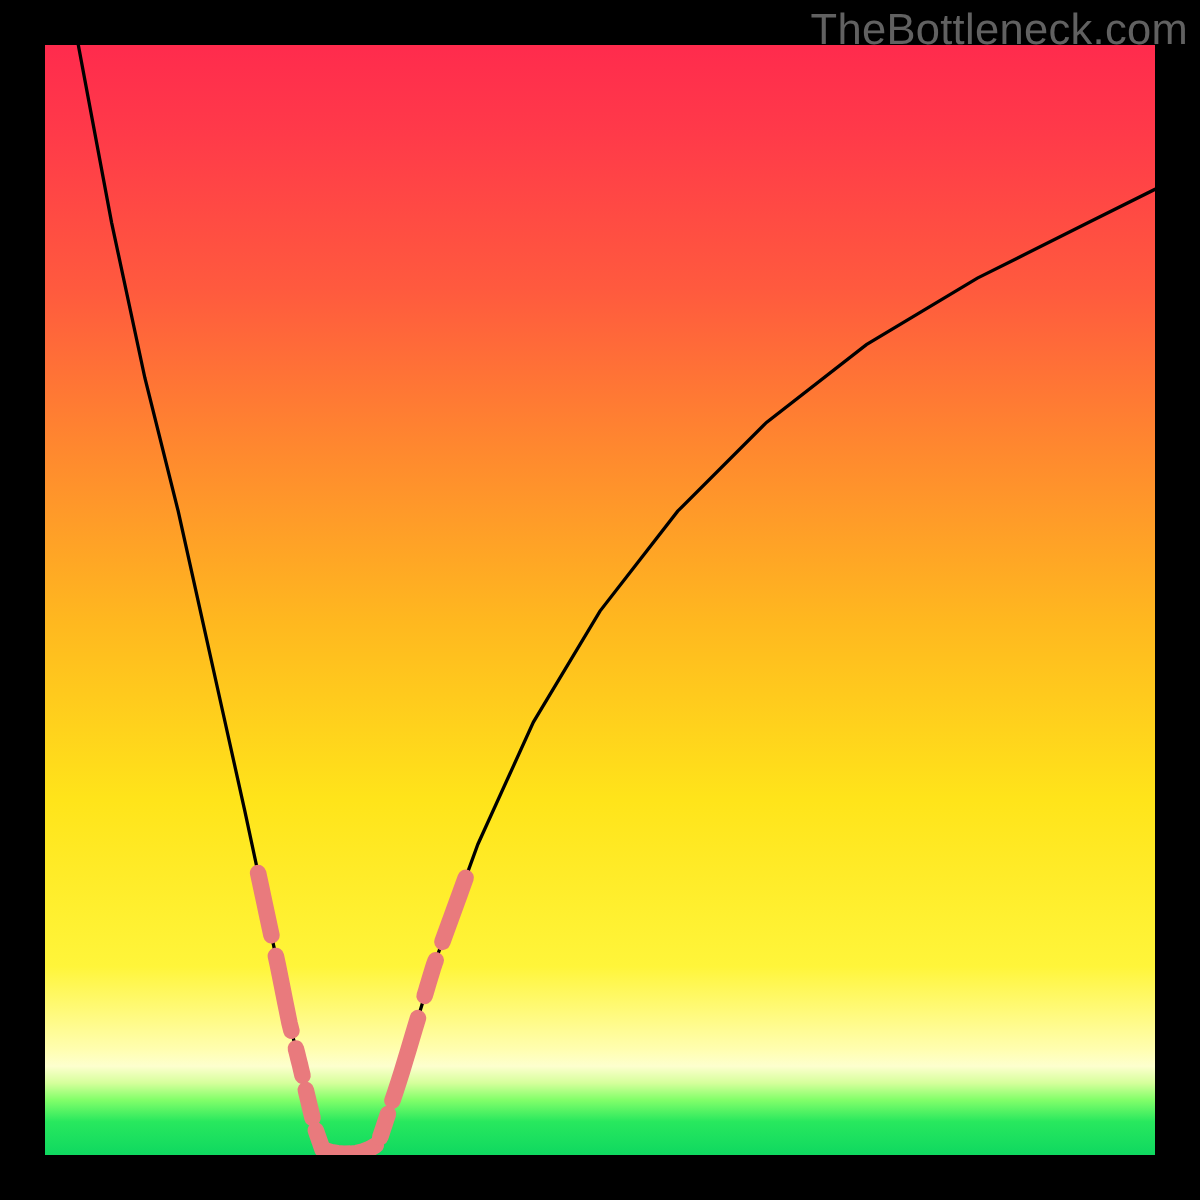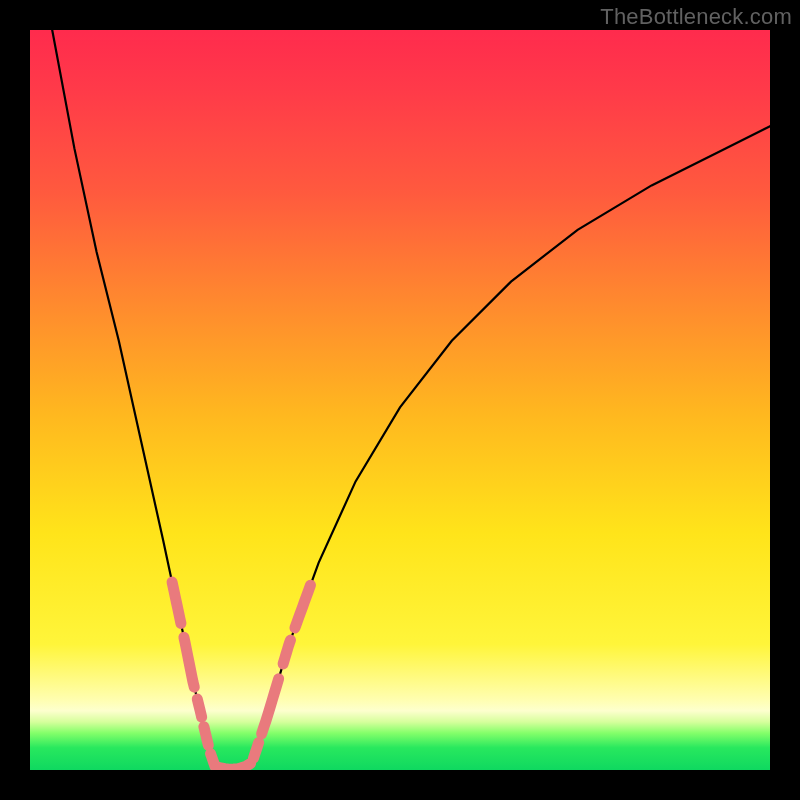--- a/index.html
+++ b/index.html
@@ -41,21 +41,21 @@
       #84ff6a 95%,
       #28e85e 97%,
       #0fd860 100%
     );
   }
   .watermark {
     position: absolute;
     top: 4px;
     right: 8px;
     color: #616161;
-    font-size: 22px;
+    font-size: 29px;
     font-weight: 500;
     letter-spacing: 0.2px;
     user-select: none;
   }
   svg.curve {
     position: absolute;
     left: 0;
     top: 0;
     width: 740px;
     height: 740px;

